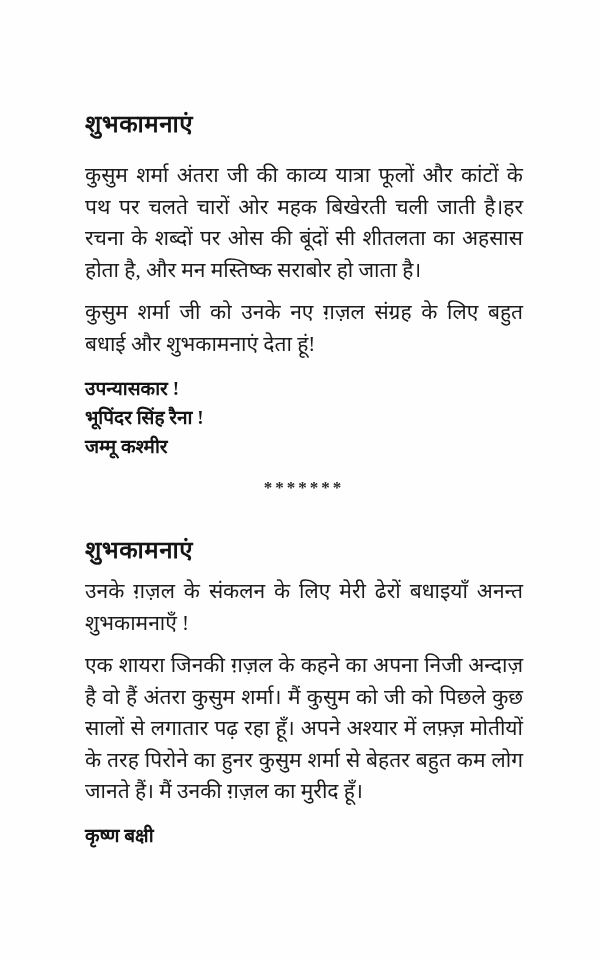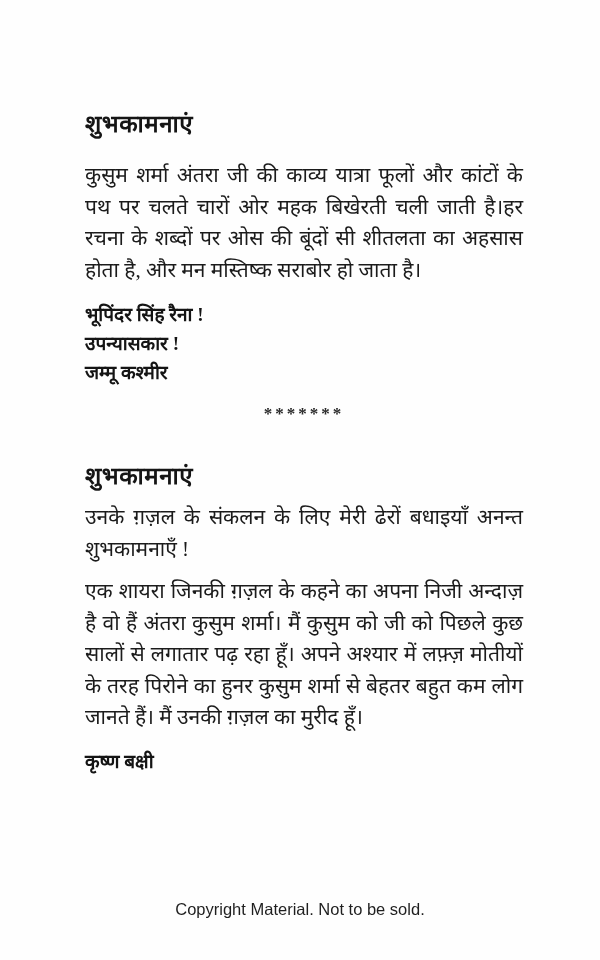--- a/index.html
+++ b/index.html
@@ -74,35 +74,35 @@
 </style>
 </head>
 <body>
 
 <div class="page">
   <div class="content">
 
     <section>
       <h1 class="section-heading">शुभकामनाएं</h1>
       <p class="para para-first">कुसुम शर्मा अंतरा जी की काव्य यात्रा फूलों और कांटों के पथ पर चलते चारों ओर महक बिखेरती चली जाती है।हर रचना के शब्दों पर ओस की बूंदों सी शीतलता का अहसास होता है, और मन मस्तिष्क सराबोर हो जाता है।</p>
+      <p class="para para-next">कुसुम शर्मा जी को उनके नए ग़ज़ल संग्रह के लिए बहुत बधाई और शुभकामनाएं देता हूं!</p>
       <div class="signature">
+        <div>उपन्यासकार !</div>
         <div>भूपिंदर सिंह रैना !</div>
-        <div>उपन्यासकार !</div>
         <div>जम्मू कश्मीर</div>
       </div>
     </section>
 
     <div class="separator">*******</div>
 
     <section>
       <h1 class="section-heading section-2-heading">शुभकामनाएं</h1>
       <p class="para para-next">उनके ग़ज़ल के संकलन के लिए मेरी ढेरों बधाइयाँ अनन्त शुभकामनाएँ !</p>
       <p class="para para-next">एक शायरा जिनकी ग़ज़ल के कहने का अपना निजी अन्दाज़ है वो हैं अंतरा कुसुम शर्मा। मैं कुसुम को जी को पिछले कुछ सालों से लगातार पढ़ रहा हूँ। अपने अश्यार में लफ़्ज़ मोतीयों के तरह पिरोने का हुनर कुसुम शर्मा से बेहतर बहुत कम लोग जानते हैं। मैं उनकी ग़ज़ल का मुरीद हूँ।</p>
       <div class="signature signature-2">
         <div>कृष्ण बक्षी</div>
 
       </div>
     </section>
 
   </div>
 
-  <div class="footer">Copyright Material. Not to be sold.</div>
 </div>
 
 </body></html>

